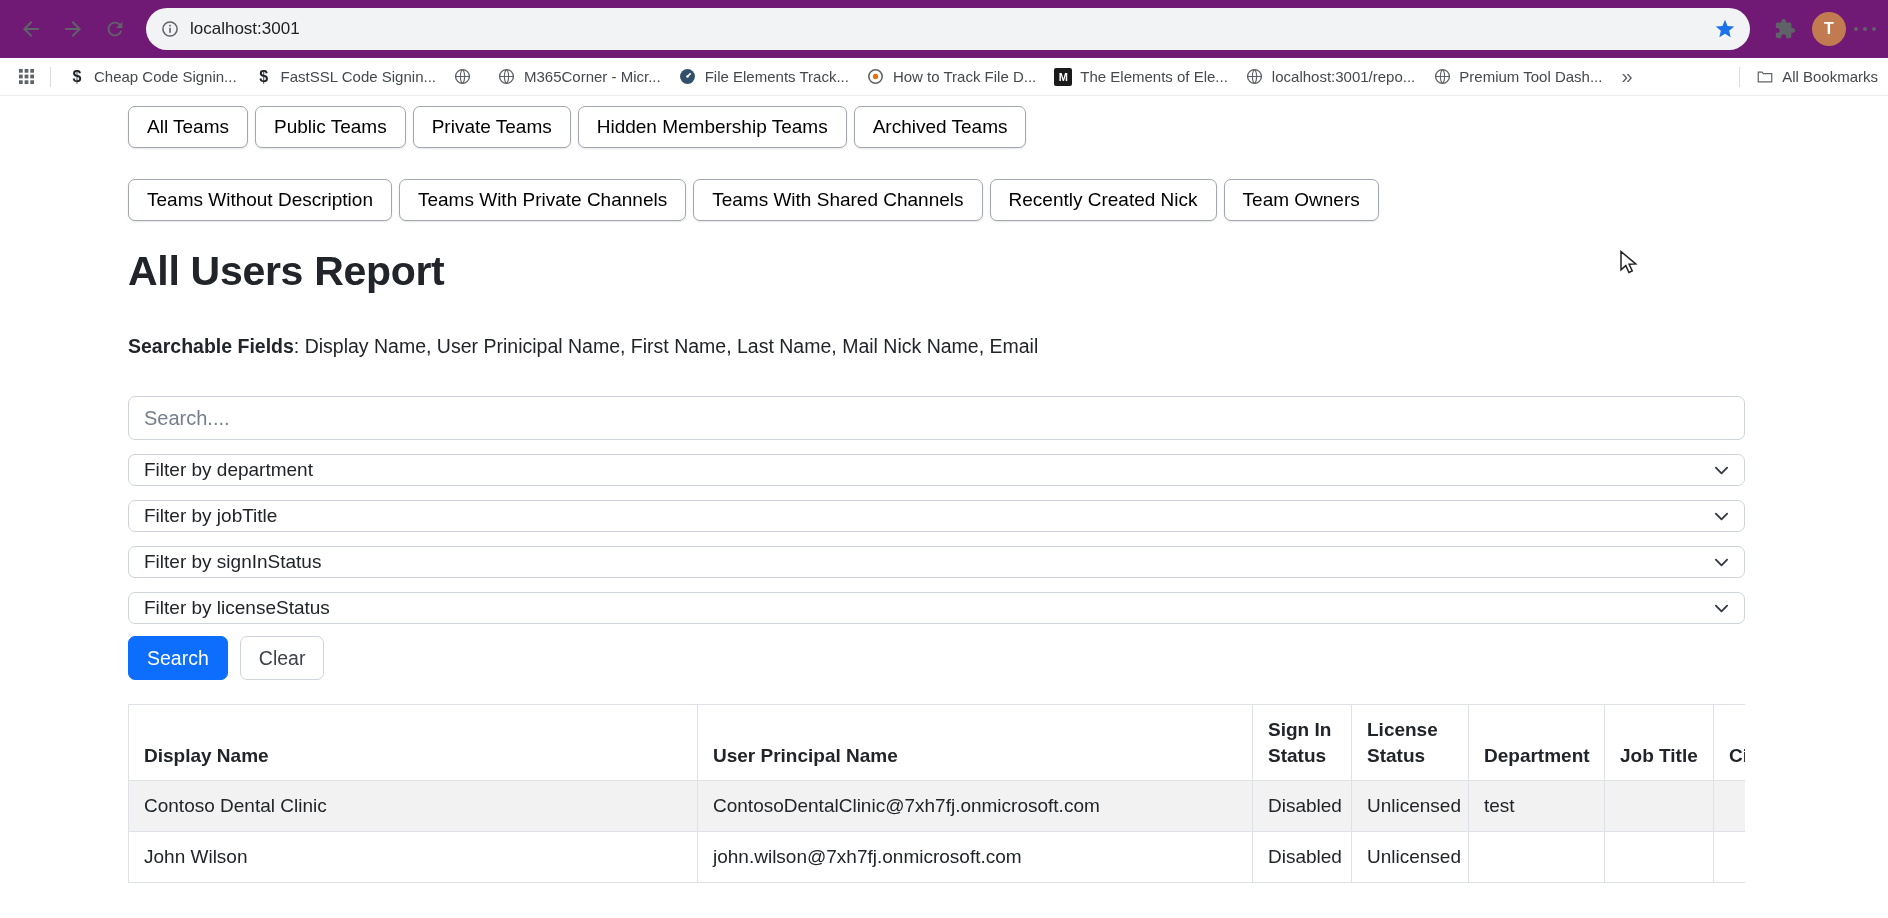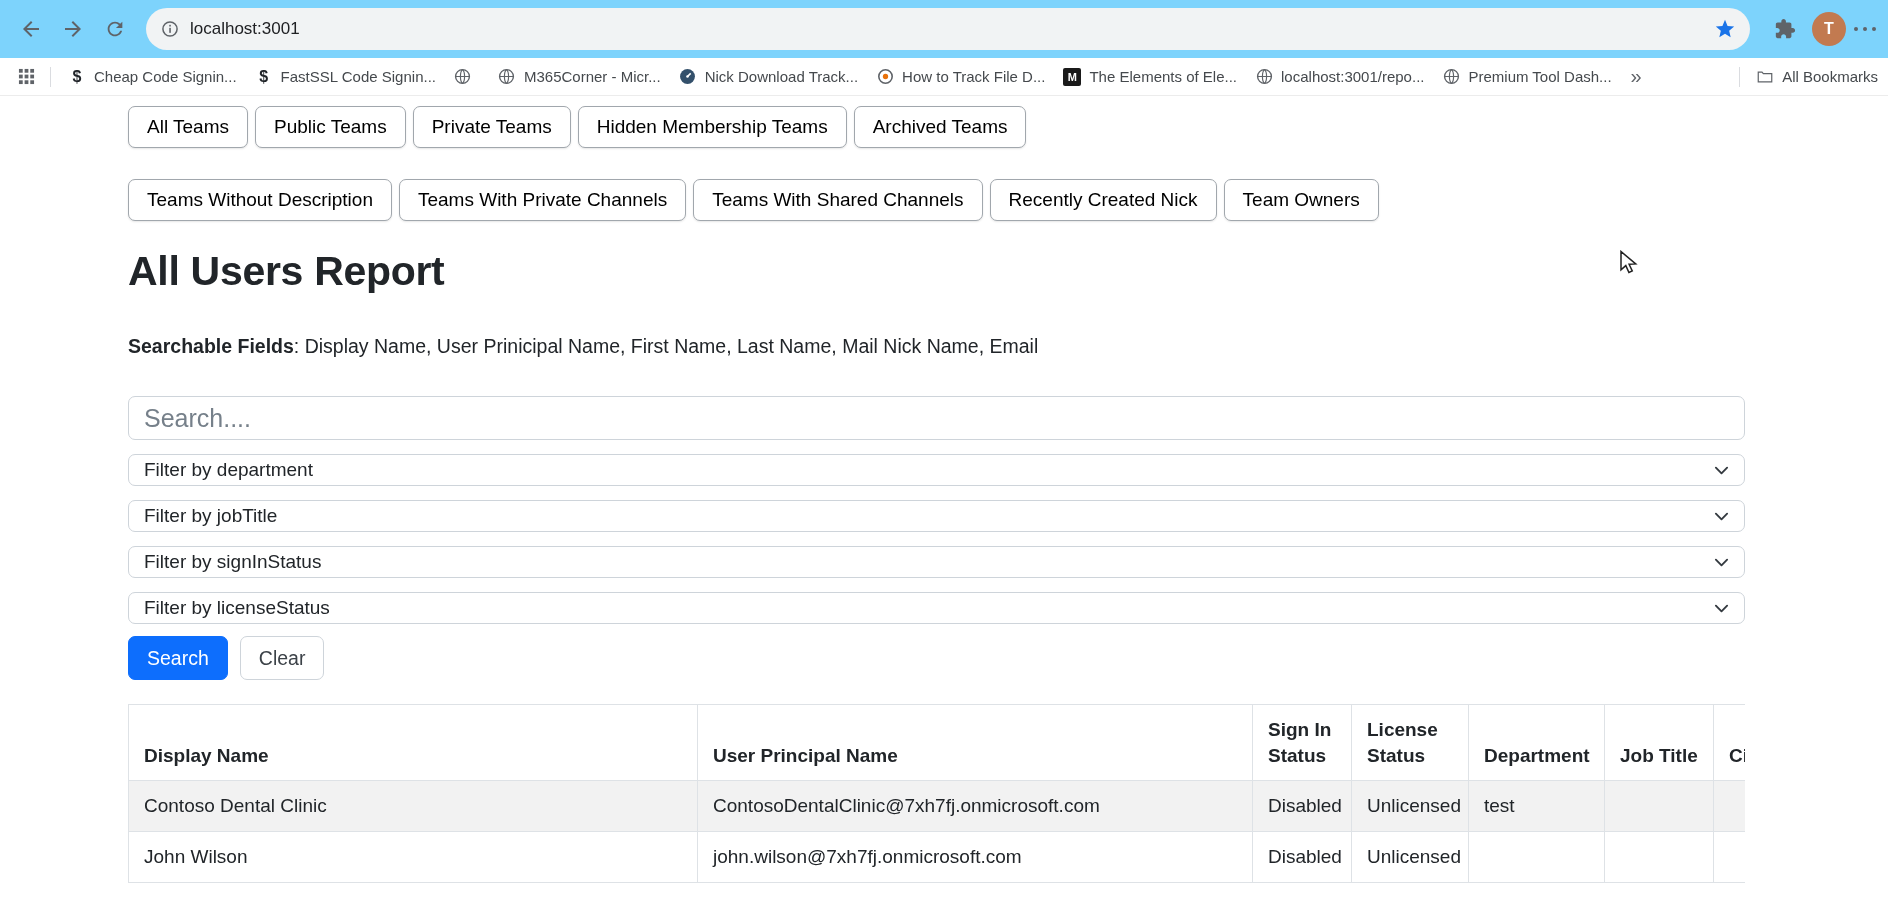--- a/index.html
+++ b/index.html
@@ -1,21 +1,21 @@
 <!DOCTYPE html>
 <html><head>
 <meta charset="utf-8">
 <style>
   * { margin:0; padding:0; box-sizing:border-box; }
   html,body { width:1888px; height:918px; overflow:hidden; background:#fff;
     font-family:"Liberation Sans","DejaVu Sans",sans-serif; color:#212529; }
   .screen { position:relative; width:1888px; height:918px; background:#fff; }
 
   
-  .toolbar { height:58px; background:#7dd3fc; display:flex; align-items:center; padding:12px 10px; }
+  .toolbar { height:58px; background:#701a75; display:flex; align-items:center; padding:12px 10px; }
   .icon-btn { width:42px; height:42px; border:none; background:transparent; border-radius:50%;
     display:flex; align-items:center; justify-content:center; cursor:pointer; flex:0 0 auto; }
   .icon-btn svg { display:block; }
   .omnibox { flex:1 1 auto; height:42px; margin:0 14px 0 10px; background:#f1f3f4; border-radius:21px;
     display:flex; align-items:center; padding:0 14px; min-width:0; }
   .ob-icon { display:flex; align-items:center; margin-right:10px; flex:0 0 auto; cursor:pointer; }
   .url { font-size:17px; color:#202124; flex:1 1 auto; white-space:nowrap; overflow:hidden; }
   .ob-star { display:flex; align-items:center; margin-left:10px; flex:0 0 auto; cursor:pointer; }
   .avatar { width:34px; height:34px; border-radius:50%; background:#c27a50; color:#fff;
     display:flex; align-items:center; justify-content:center; font-size:16px; font-weight:700;
@@ -42,21 +42,21 @@
   .content { padding:10px 0 0 128px; width:1745px; }
   .tab-row { display:flex; gap:7px; }
   .tab-row.row2 { margin-top:31px; }
   .tab-btn { padding:9px 18px; font-size:19px; color:#000000; background:#fff;
     border:1px solid #a1a7ad; border-radius:7px; box-shadow:0 1px 2px rgba(0,0,0,.10);
     cursor:pointer; white-space:nowrap; font-family:inherit; }
   h1 { margin-top:27px; font-size:41px; font-weight:700; color:#212529; letter-spacing:-.3px; }
   .searchable { margin-top:40px; font-size:19.5px; color:#212529; width:1617px; }
   .searchable b { font-weight:700; }
   .search-input { margin-top:38px; width:1617px; height:44px; border:1px solid #ced4da;
-    border-radius:7px; font-size:25px; padding:0 15px; color:#212529; font-family:inherit;
+    border-radius:7px; font-size:20px; padding:0 15px; color:#212529; font-family:inherit;
     display:block; outline:none; }
   .search-input::placeholder { color:#76808a; }
   .filter-select { margin-top:14px; width:1617px; height:32px; border:1px solid #ced4da;
     border-radius:7px; display:flex; align-items:center; justify-content:space-between;
     padding:0 15px; font-size:19px; color:#212529; cursor:pointer; background:#fff; }
   .btn-row { margin-top:12px; display:flex; gap:12px; }
   .btn-primary { height:44px; padding:0 18px; background:#0d6efd; color:#fff; border:1px solid #0d6efd;
     border-radius:7px; font-size:19.5px; cursor:pointer; font-family:inherit; }
   .btn-outline { height:44px; padding:0 18px; background:#fff; color:#3c4248; border:1px solid #ced4da;
     border-radius:7px; font-size:19.5px; cursor:pointer; font-family:inherit; }
@@ -166,21 +166,21 @@
       <span class="bm-label">M365Corner - Micr...</span>
     </div>
     <div class="bm-item">
       <span class="fav">
         <svg width="17" height="17" viewBox="0 0 16 16">
             <circle cx="8" cy="8" r="7" fill="#33506b"></circle>
             <path d="M8 8l3-3" stroke="#fff" stroke-width="1.5"></path>
             <circle cx="8" cy="8" r="1.2" fill="#fff"></circle>
           </svg>
       </span>
-      <span class="bm-label">Nick Download Track...</span>
+      <span class="bm-label">File Elements Track...</span>
     </div>
     <div class="bm-item">
       <span class="fav">
         <svg width="17" height="17" viewBox="0 0 16 16">
             <circle cx="8" cy="8" r="6.3" fill="none" stroke="#5f6368" stroke-width="1.5"></circle>
             <circle cx="8" cy="8" r="2.5" fill="#e8710a"></circle>
           </svg>
       </span>
       <span class="bm-label">How to Track File D...</span>
     </div>

